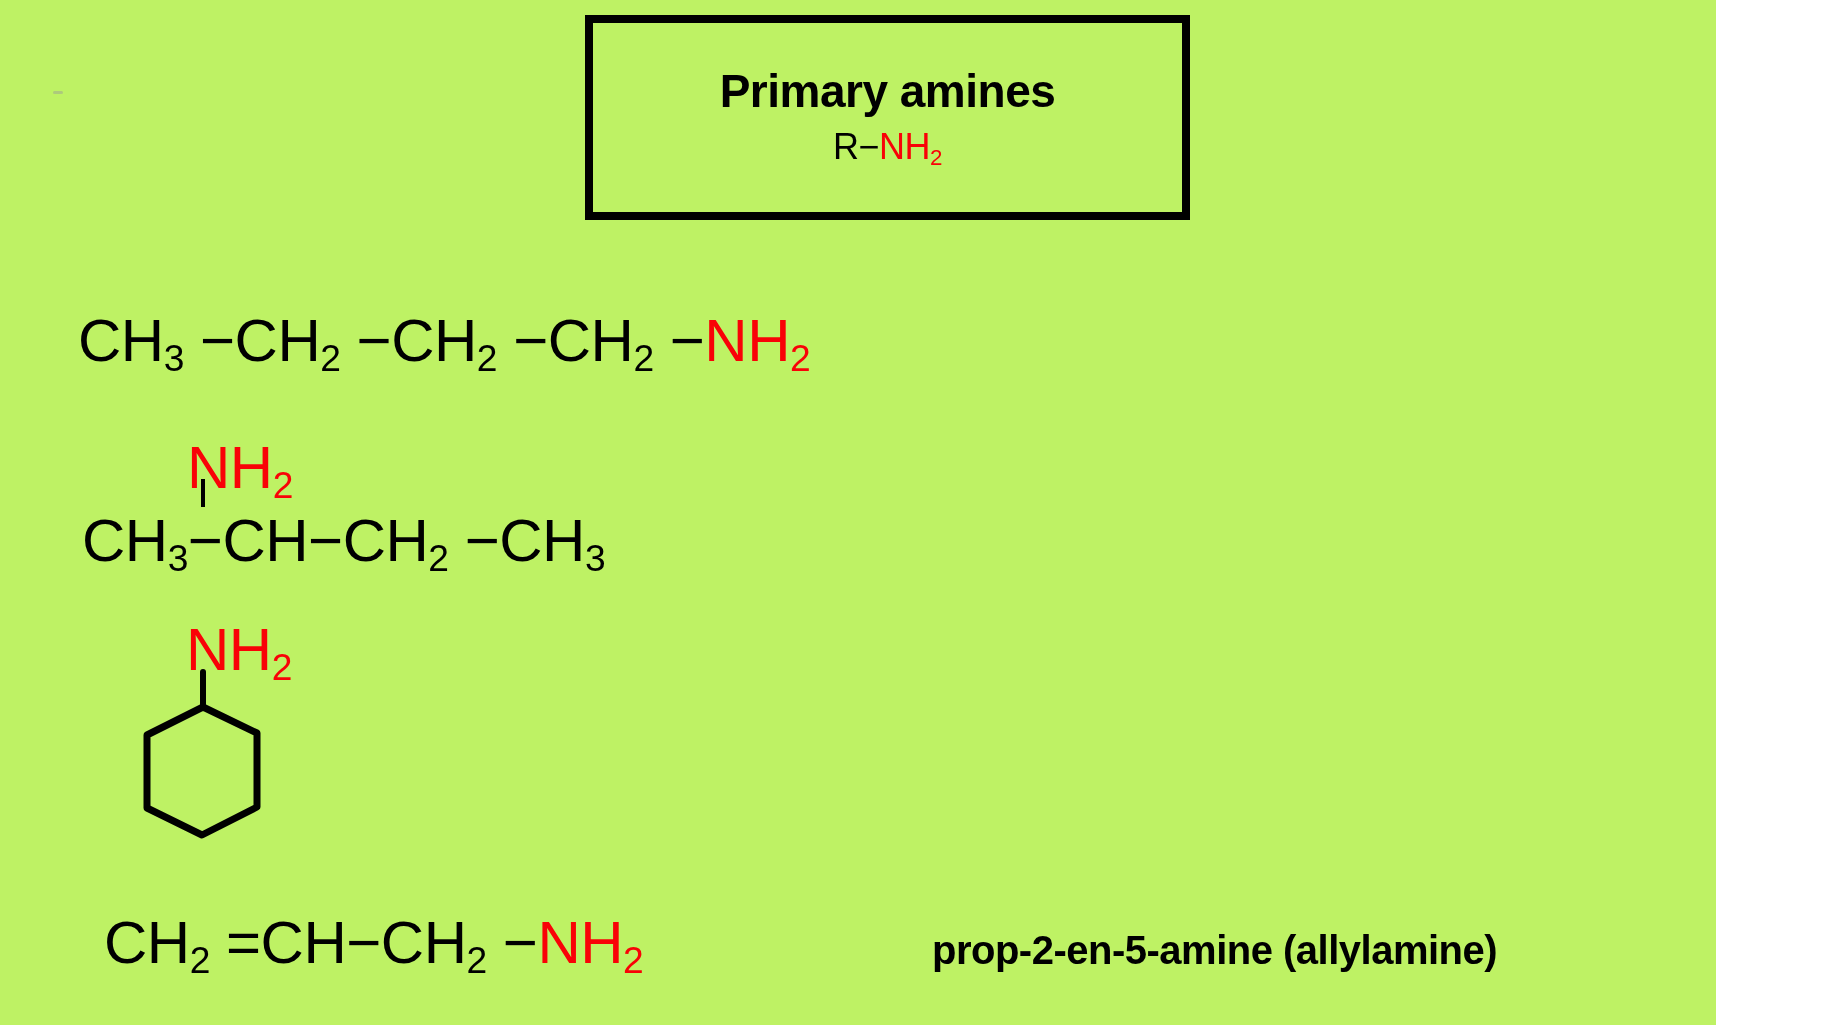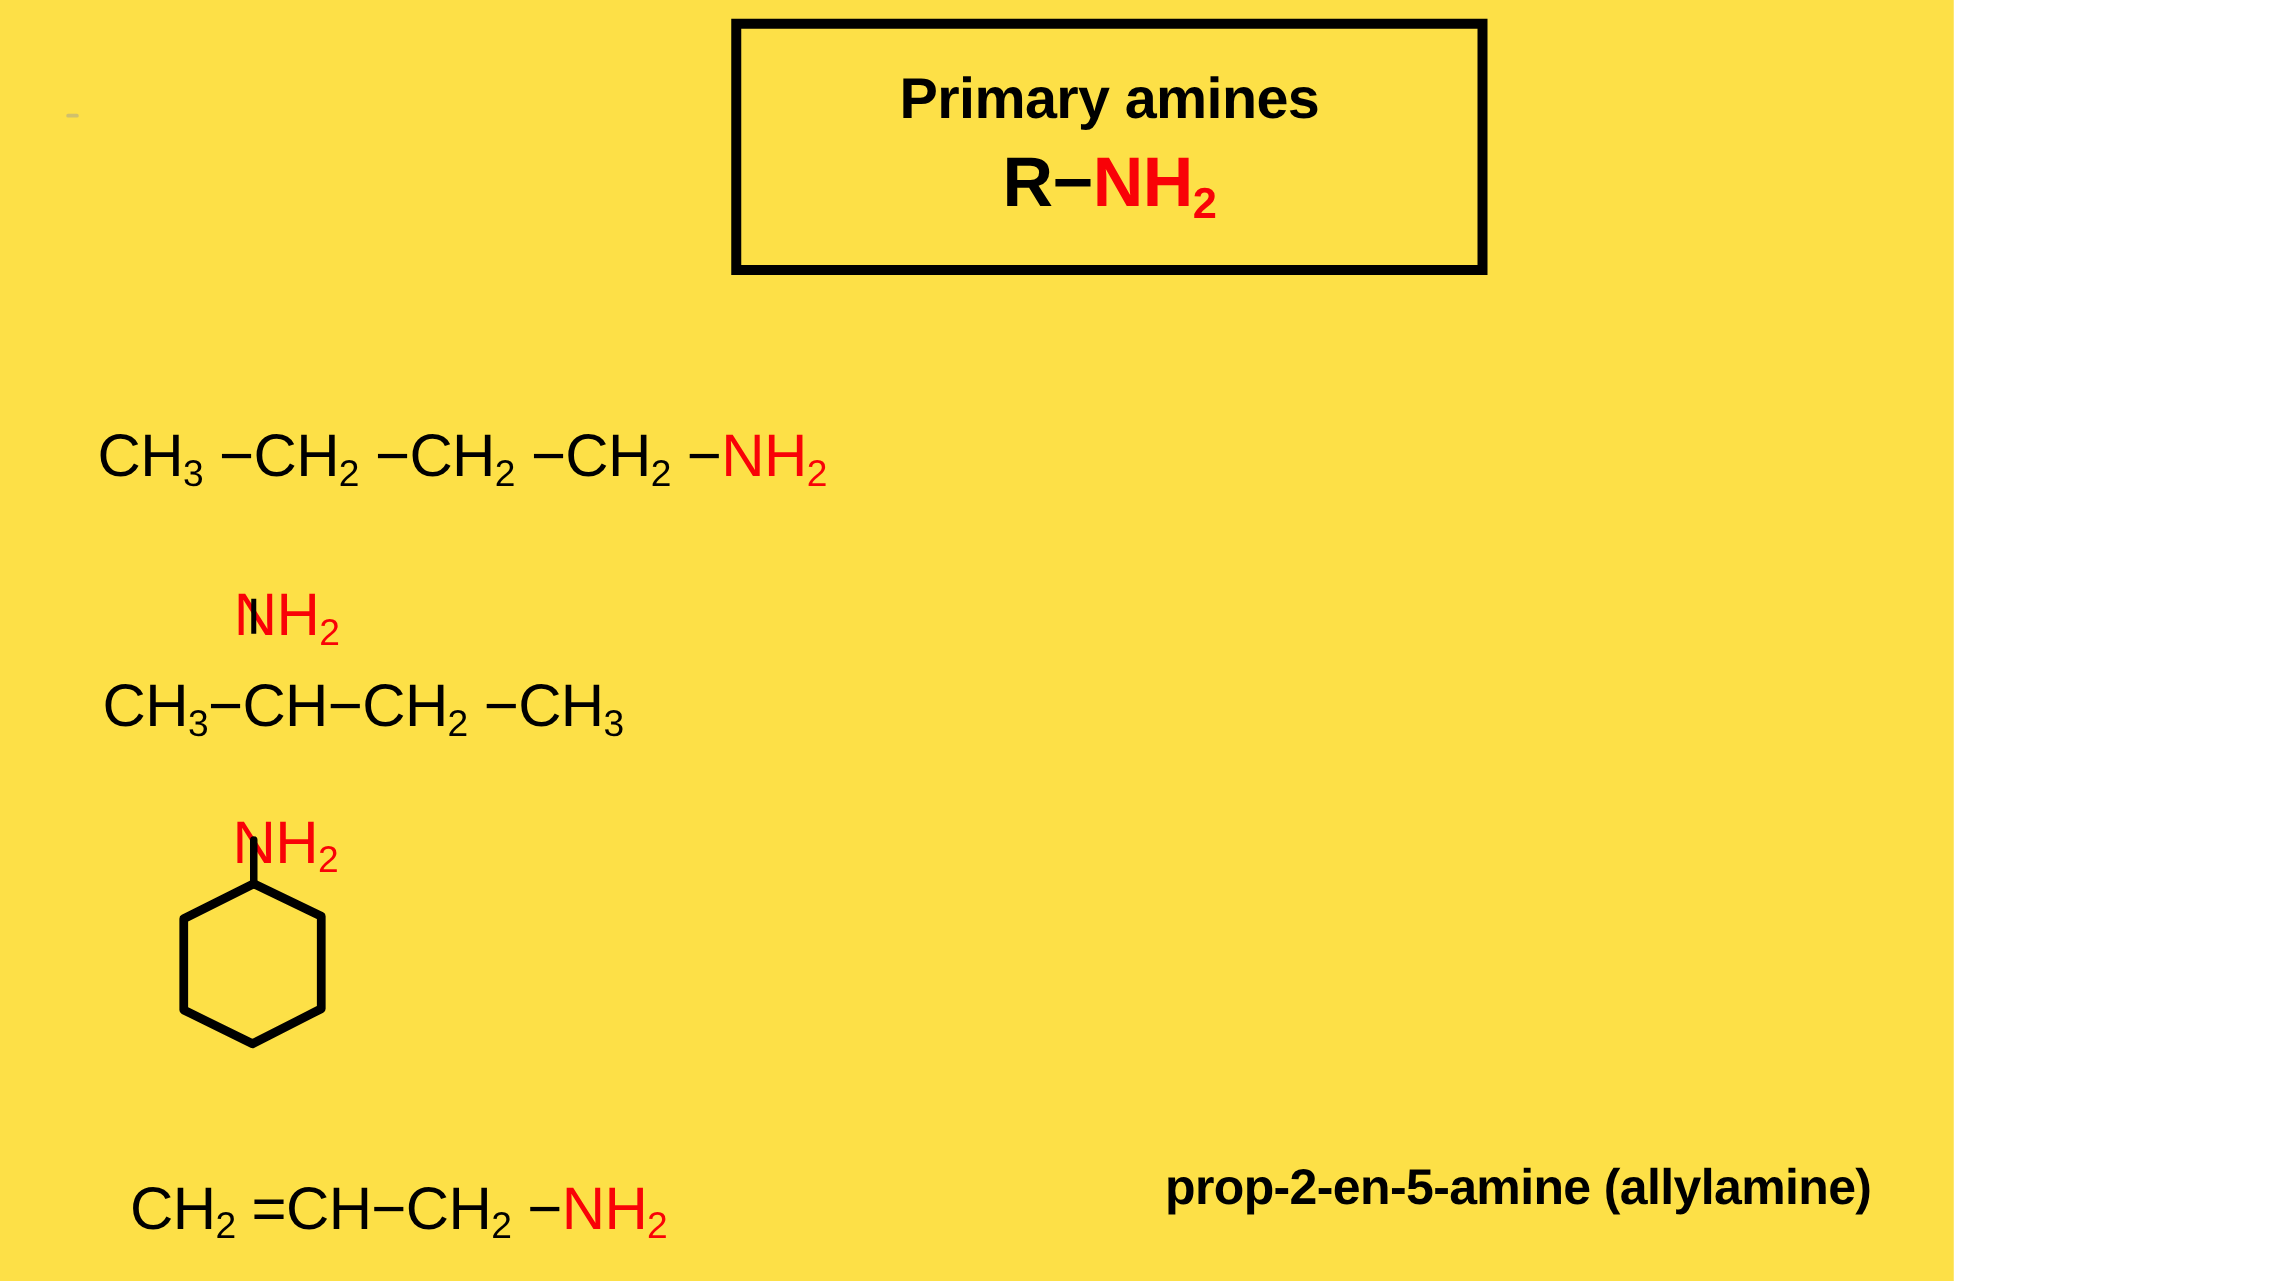--- a/index.html
+++ b/index.html
@@ -1,40 +1,40 @@
 <!DOCTYPE html>
 <html style="--red: #f90207; --black: #000000;"><head>
 <meta charset="utf-8">
 <style>
   :root { --red:#f90207; --black:#000000; }
   html,body { margin:0; padding:0; background:#ffffff; }
   .canvas {
-    position:relative; width:1563px; height:1025px; background:#fde047;
+    position:relative; width:1716px; height:1025px; background:#bef264;
     font-family:"Liberation Sans", sans-serif; color:var(--black);
     overflow:hidden;
   }
   .abs { position:absolute; }
 
   
   .title-box {
     left:585px; top:15px; width:589px; height:189px;
     border:8px solid var(--black);
     display:flex; flex-direction:column; align-items:center; justify-content:center;
     gap:6px;
   }
   .title-heading {
     font-size:46px; font-weight:700; letter-spacing:-0.5px; line-height:1.2;
   }
   .title-formula {
-    font-size:56px; font-weight:700; letter-spacing:-0.5px; line-height:1.2; white-space:pre;
+    font-size:36px; font-weight:400; letter-spacing:-0.5px; line-height:1.2; white-space:pre;
   }
 
   
   .formula {
-    font-size:48px; line-height:1.15; letter-spacing:-0.5px; white-space:pre;margin-top:32px;
+    font-size:60px; line-height:1.15; letter-spacing:-0.5px; white-space:pre;
   }
   .seg-sub, .seg-redsub { font-size:0.62em; vertical-align:-0.26em; }
   .seg-red, .seg-redsub { color:var(--red); }
 
   
   .name {
     font-size:40px; font-weight:700; letter-spacing:-0.5px; line-height:1.2; white-space:pre;
   }
   .seg-nameit { font-style:italic; }
 

